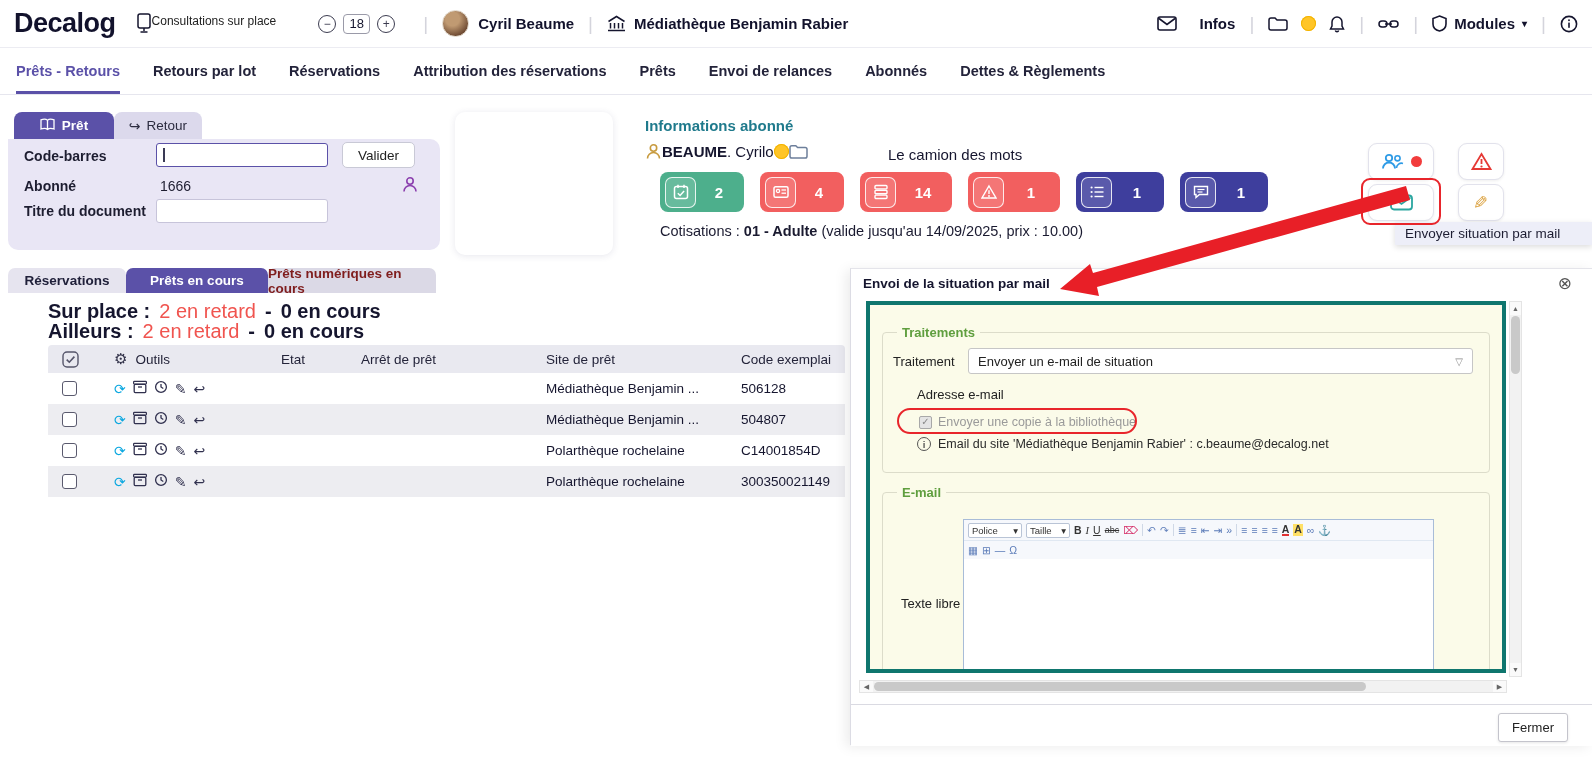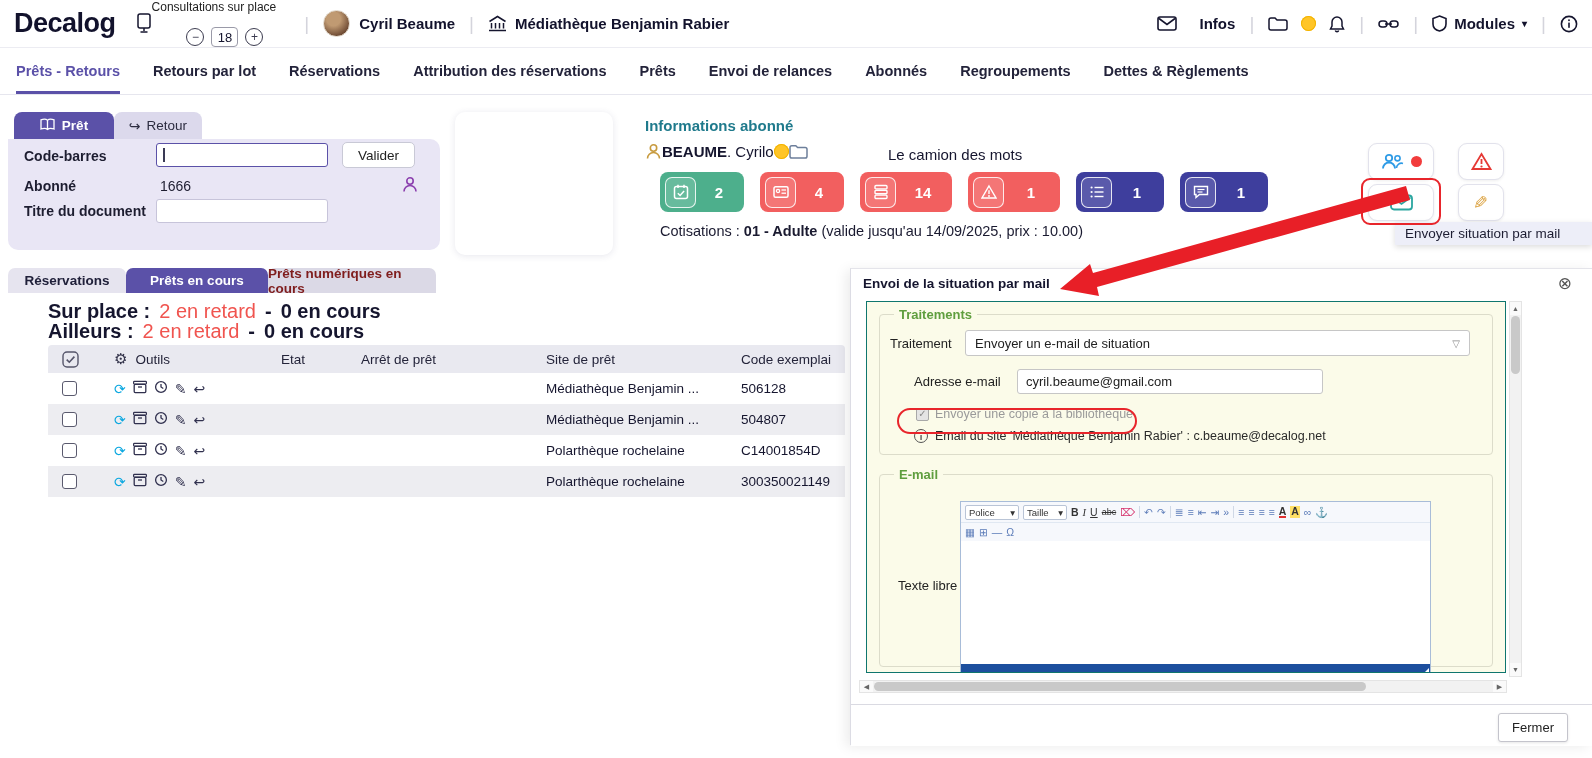--- a/index.html
+++ b/index.html
@@ -5,21 +5,21 @@
   * {margin:0; padding:0; box-sizing:border-box;}
   html,body {background:#fff;}
   body {font-family:"Liberation Sans", sans-serif; color:#15152e;}
   .screen {position:relative; width:1592px; height:758px; background:#fff; overflow:hidden;}
   [data-interactable="true"] {cursor:pointer;}
 
   
   .header {position:absolute; top:0; left:0; right:0; height:48px; display:flex; align-items:center; padding:0 14px; background:#fff; border-bottom:1px solid #ececf2; z-index:5;}
   .logo {font-size:27px; font-weight:bold; letter-spacing:-0.5px; color:#12122c; margin-right:20px;}
   .consult {display:flex; align-items:center; gap:9px; margin-right:14px;}
-  .consult-col {display:flex; flex-direction:column; align-items:center; gap:13px;}
+  .consult-col {display:flex; align-items:flex-start; gap:20px;}
   .consult-label {font-size:12px; color:#222;}
   .stepper {display:flex; align-items:center; gap:7px; margin-left:22px;}
   .step-btn {width:18px; height:18px; border:1.5px solid #3c3c50; border-radius:50%; display:flex; align-items:center; justify-content:center; font-size:12px; line-height:1; color:#3c3c50; background:#fff;}
   .step-value {min-width:27px; height:20px; border:1px solid #9a9aa8; border-radius:4px; display:flex; align-items:center; justify-content:center; font-size:13px; background:#fff;}
   .hsep {color:#d4d4dc; font-size:19px; margin:0 14px; font-weight:300;}
   .avatar {width:27px; height:27px; border-radius:50%; background:radial-gradient(circle at 38% 32%, #c09a72 30%, #6e4a33 75%); margin-right:9px; border:1px solid #e0d6c8;}
   .hname {font-size:15px; font-weight:bold; color:#12122c;}
   .hgroup {display:flex; align-items:center;}
   .hicon {display:flex; align-items:center; justify-content:center;}
   .hright {margin-left:auto; display:flex; align-items:center;}
@@ -100,21 +100,21 @@
   .gear {font-size:15px; color:#33334a;}
   .etat-dot {width:13px; height:13px; border-radius:50%; background:#f4403c; margin-left:4px;}
   .ric {font-size:14px; line-height:1; color:#30304e;}
   .ric.cyan {color:#0aa7e0;}
 
   
   .dialog {position:absolute; left:850px; top:268px; width:742px; height:477px; background:#fff; border-left:1px solid #dcdce4; border-top:1px solid #e4e4ea; box-shadow:-4px 2px 12px rgba(0,0,0,0.08); z-index:20;}
   .dlg-header {height:28px; display:flex; align-items:center; padding:0 12px;}
   .dlg-title {font-weight:bold; font-size:13.5px;}
   .dlg-close {position:absolute; right:20px; top:4px; font-size:17px; color:#555;}
-  .dlg-body {position:absolute; left:15px; top:32px; width:640px; height:372px; background:#fbfbe9; border:1px solid #0f766e; padding:1px 12px; overflow:hidden;}
+  .dlg-body {position:absolute; left:15px; top:32px; width:640px; height:372px; background:#fbfbe9; border:4px solid #0f766e; padding:16px 12px; overflow:hidden;}
   .fs {border:1px solid #dcdcca; border-radius:4px; padding:4px 10px 12px; margin-top:4px; position:relative; background:transparent;}
   .fs legend {font-size:13px; font-weight:bold; color:#5f9e3e; padding:0 5px; margin-left:4px;}
   .frow {display:flex; align-items:center; font-size:13px; color:#222;}
   .sel {height:26px; background:#fff; border:1px solid #c6c6c6; border-radius:3px; display:flex; align-items:center; justify-content:space-between; padding:0 9px; font-size:13px; width:505px;}
   .sel .dd {color:#8a8a8a; font-size:10px;}
   .inp-mail {height:25px; background:#fff; border:1px solid #c6c6c6; border-radius:3px; font-size:13px; padding:0 8px; width:306px; font-family:"Liberation Sans", sans-serif; color:#222;}
   .copy-row {margin:13px 0 0 26px; display:flex; align-items:center; gap:6px;}
   .dlg-cb {width:13px; height:13px; border:1px solid #a8a8a8; background:#e4e4e4; border-radius:2px; display:flex; align-items:center; justify-content:center; font-size:10px; color:#8a8a8a; line-height:1;}
   .copy-label {font-size:12.5px; color:#9a9a9a;}
   .note-row {margin:8px 0 0 24px; display:flex; align-items:center; gap:7px; font-size:12.5px; color:#2a2a2a;}
@@ -247,21 +247,20 @@
   </div>
 
   <div class="nav" data-interactable="false">
     <div class="nav-tab active" data-interactable="true">Prêts - Retours</div>
     <div class="nav-tab" data-interactable="true">Retours par lot</div>
     <div class="nav-tab" data-interactable="true">Réservations</div>
     <div class="nav-tab" data-interactable="true">Attribution des réservations</div>
     <div class="nav-tab" data-interactable="true">Prêts</div>
     <div class="nav-tab" data-interactable="true">Envoi de relances</div>
     <div class="nav-tab" data-interactable="true">Abonnés</div>
-    <div class="nav-tab" data-interactable="true">Regroupements</div>
     <div class="nav-tab" data-interactable="true">Dettes &amp; Règlements</div>
   </div>
 
   <div class="pret-tab" data-interactable="true">
     <span data-interactable="false">
       <svg width="15" height="13" viewBox="0 0 15 13">
           <path d="M7.5 2.2 C6 1 3.5 1 1 1.8 V11 c2.5 -0.8 5 -0.8 6.5 0.4 C9 10.2 11.5 10.2 14 11 V1.8 C11.5 1 9 1 7.5 2.2 z M7.5 2.2 V11.4" fill="none" stroke="#fff" stroke-width="1.3"></path>
         </svg>
     </span>
     <span data-interactable="false">Prêt</span>
@@ -558,21 +557,20 @@
         <legend data-interactable="false">Traitements</legend>
         <div class="frow" style="margin-top:4px;">
           <span style="width:75px;" data-interactable="false">Traitement</span>
           <div class="sel" data-interactable="true">
             <span data-interactable="false">Envoyer un e-mail de situation</span>
             <span class="dd" data-interactable="false">▽</span>
           </div>
         </div>
         <div class="frow" style="margin-top:13px; margin-left:24px;">
           <span style="width:103px;" data-interactable="false">Adresse e-mail</span>
-          <input class="inp-mail" data-interactable="true" value="cyril.beaume@gmail.com" style="">
         </div>
         <div class="copy-row" data-interactable="true">
           <span class="dlg-cb" data-interactable="true">✓</span>
           <span class="copy-label" data-interactable="false">Envoyer une copie à la bibliothèque</span>
         </div>
         <div class="note-row" data-interactable="false">
           <span class="info-i" data-interactable="false">i</span>
           <span data-interactable="false">Email du site 'Médiathèque Benjamin Rabier' : c.beaume@decalog.net</span>
         </div>
       </fieldset>

